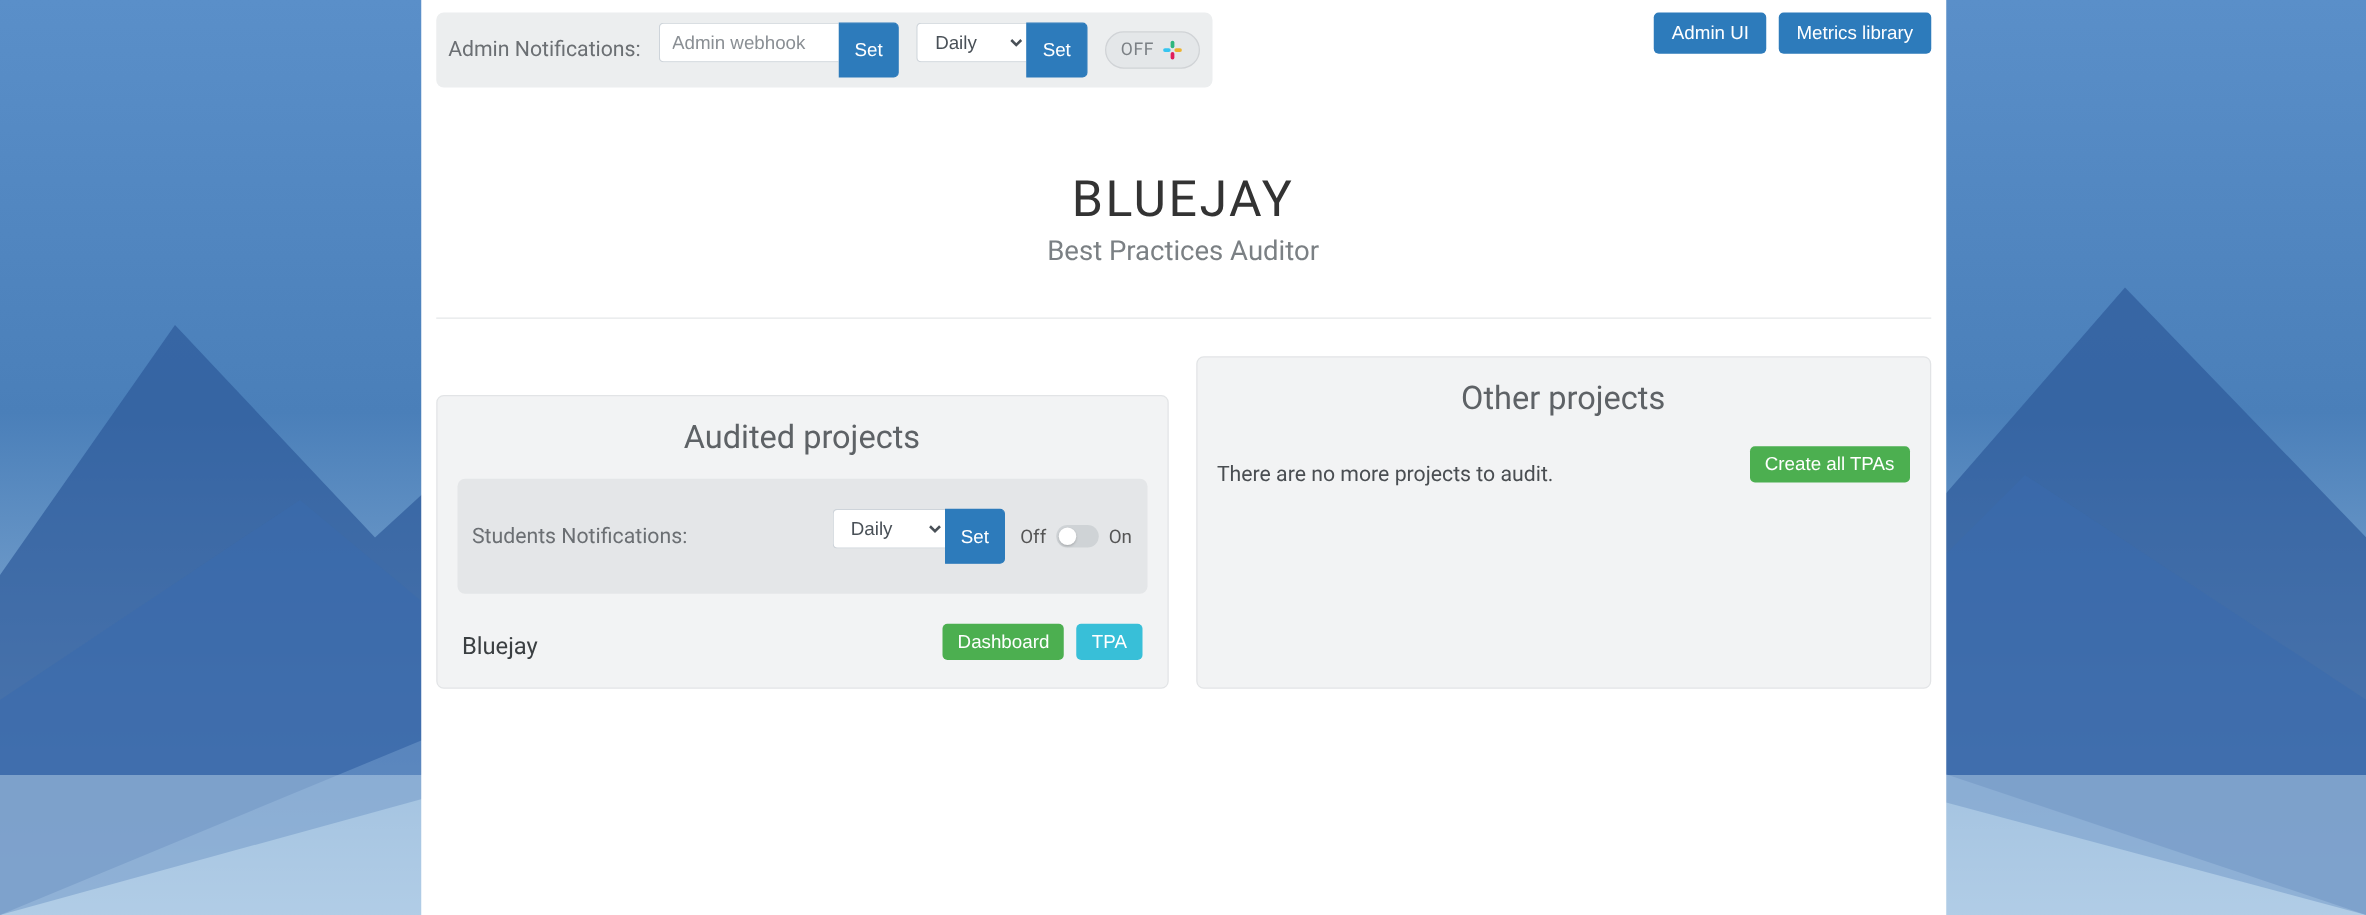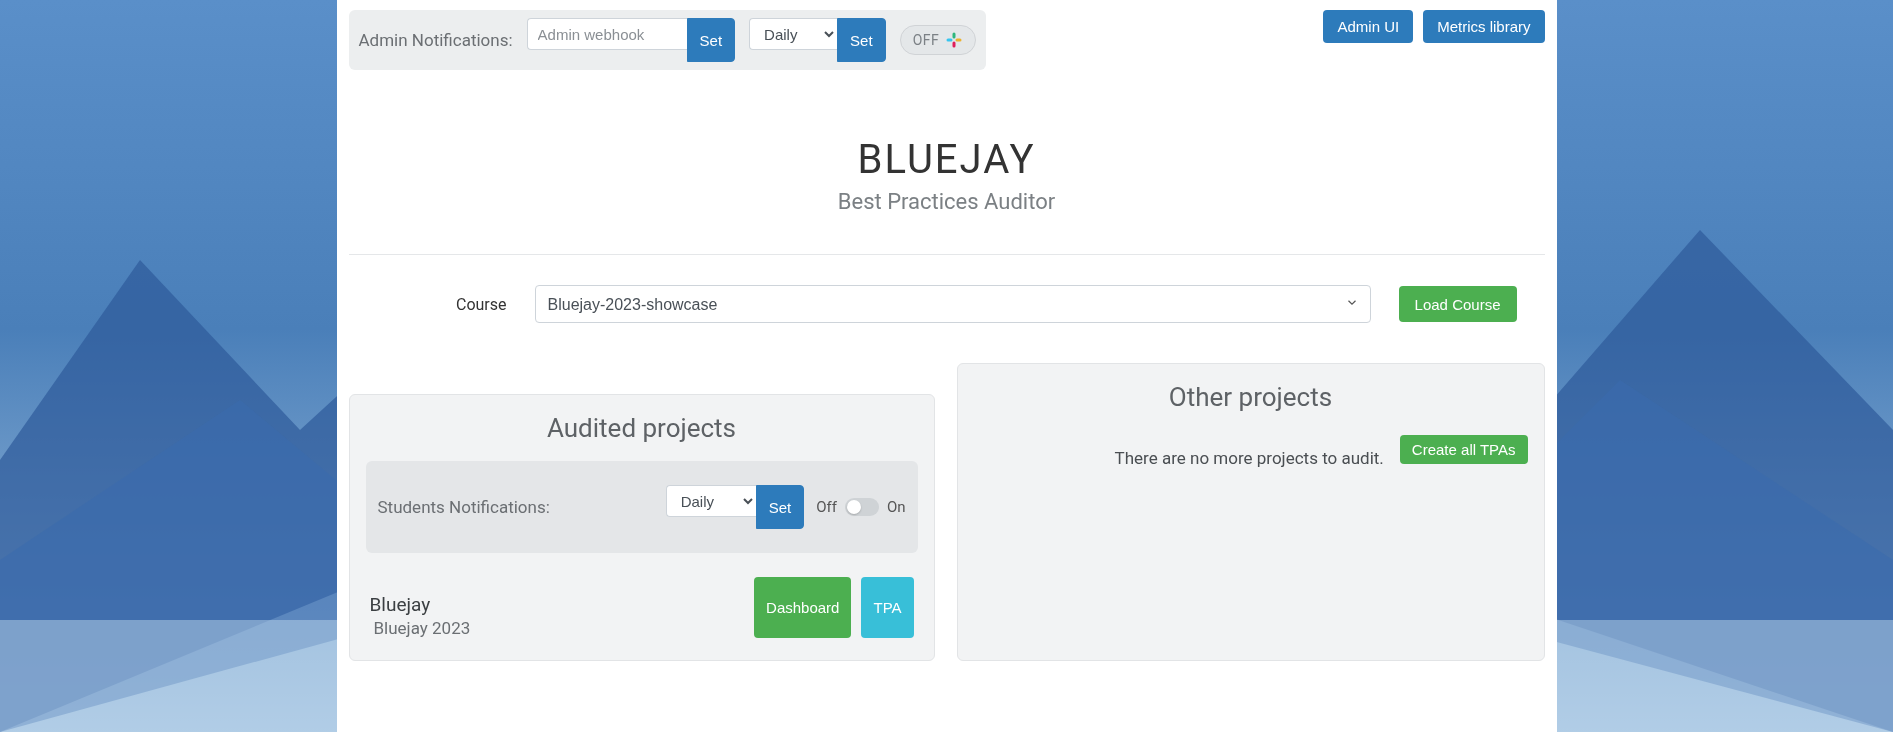--- a/index.html
+++ b/index.html
@@ -63,21 +63,21 @@
   .input-set .set-btn {
     background: #2d7bbb;
     color: #fff;
     border: 1px solid #2d7bbb;
     border-radius: 0 4px 4px 0;
     padding: 0 12px;
     height: 44px;
     font-size: 15px;
     cursor: pointer;
   }
-  .input-set input { width: 160px; }
+  .input-set input { width: 144px; }
   .input-set select { width: 88px; }
   .toggle-off-slack {
     display: flex;
     align-items: center;
     gap: 6px;
     background: #e4e7e9;
     border: 1px solid #d0d3d6;
     border-radius: 18px;
     padding: 4px 12px 4px 12px;
     height: 30px;
@@ -232,30 +232,30 @@
   }
   .project-item .proj-sub {
     font-size: 17px;
     color: #6b6f73;
     margin-top: 2px;
     padding-left: 4px;
   }
   .badge-btn {
     border: none;
     border-radius: 4px;
-    padding: 22px 12px;
+    padding: 6px 12px;
     font-size: 15px;
     color: #fff;
     cursor: pointer;
     text-align: center;
   }
   .badge-dash { background: #4caf50; }
   .badge-tpa  { background: #38bfd8; }
   .other-empty {
-    text-align: right;
+    text-align: left;
     font-size: 17px;
     color: #4a4e52;
     margin-top: 18px;
   }
   .other-row {
     display: flex;
     align-items: center;
     gap: 16px;
   }
   .other-row .other-empty { flex: 1; }
@@ -322,34 +322,20 @@
     <button class="top-link-btn">Metrics library</button>
   </div>
 
   <div class="brand-block">
     <div class="brand-title">BLUEJAY</div>
     <div class="brand-sub">Best Practices Auditor</div>
   </div>
 
   <hr class="hr">
 
-  <div class="course-row">
-    <div class="course-label">Course</div>
-    <div class="course-select-wrap">
-      <select class="course-select">
-        <option>Bluejay-2023-showcase</option>
-      </select>
-      <span class="chev">
-        <svg width="14" height="14" viewBox="0 0 24 24" fill="none" stroke="currentColor" stroke-width="2">
-            <polyline points="6 9 12 15 18 9"></polyline>
-          </svg>
-      </span>
-    </div>
-    <button class="load-btn">Load Course</button>
-  </div>
 
   <div class="panels">
 
     <div class="panel panel-left">
       <div class="panel-title">Audited projects</div>
 
       <div class="students-bar">
         <span class="lbl">Students Notifications:</span>
         <div class="input-set">
           <select>
@@ -362,21 +348,20 @@
           <div class="switch">
               <div class="knob"></div>
             </div>
           <span>On</span>
         </div>
       </div>
 
       <div class="project-item">
         <div class="names">
           <div class="proj-name">Bluejay</div>
-          <div class="proj-sub">Bluejay 2023</div>
         </div>
         <button class="badge-btn badge-dash">Dashboard</button>
         <button class="badge-btn badge-tpa">TPA</button>
       </div>
     </div>
 
     <div class="panel panel-right">
       <div class="panel-title">Other projects</div>
       <div class="other-row">
         <div class="other-empty">There are no more projects to audit.</div>

